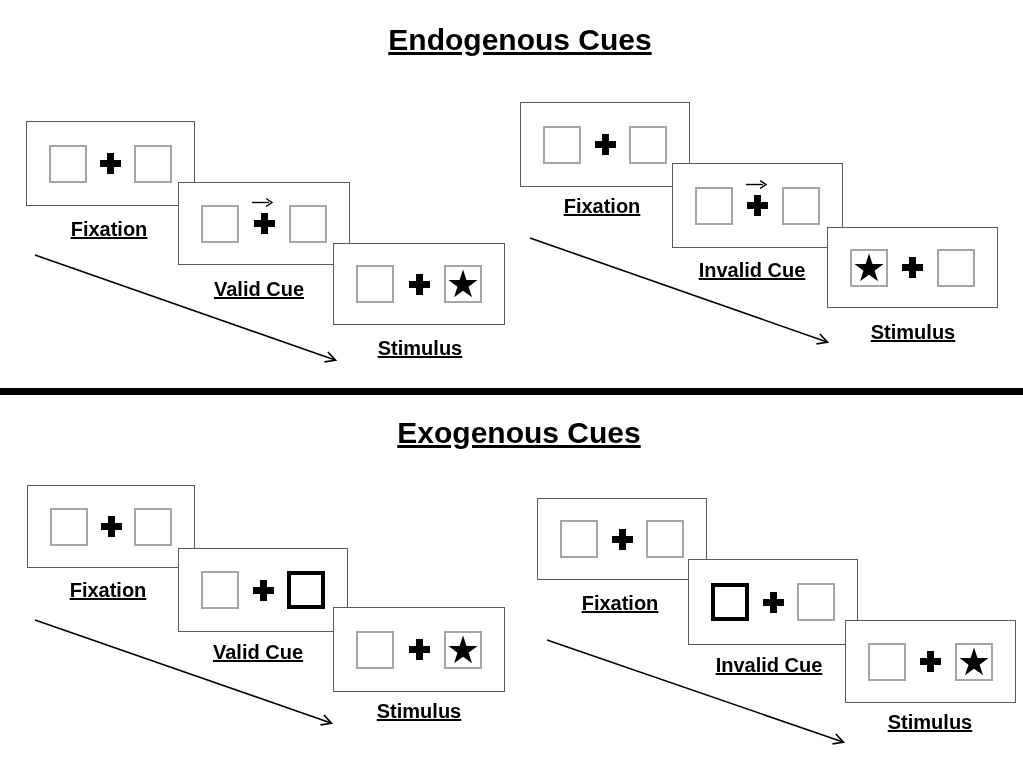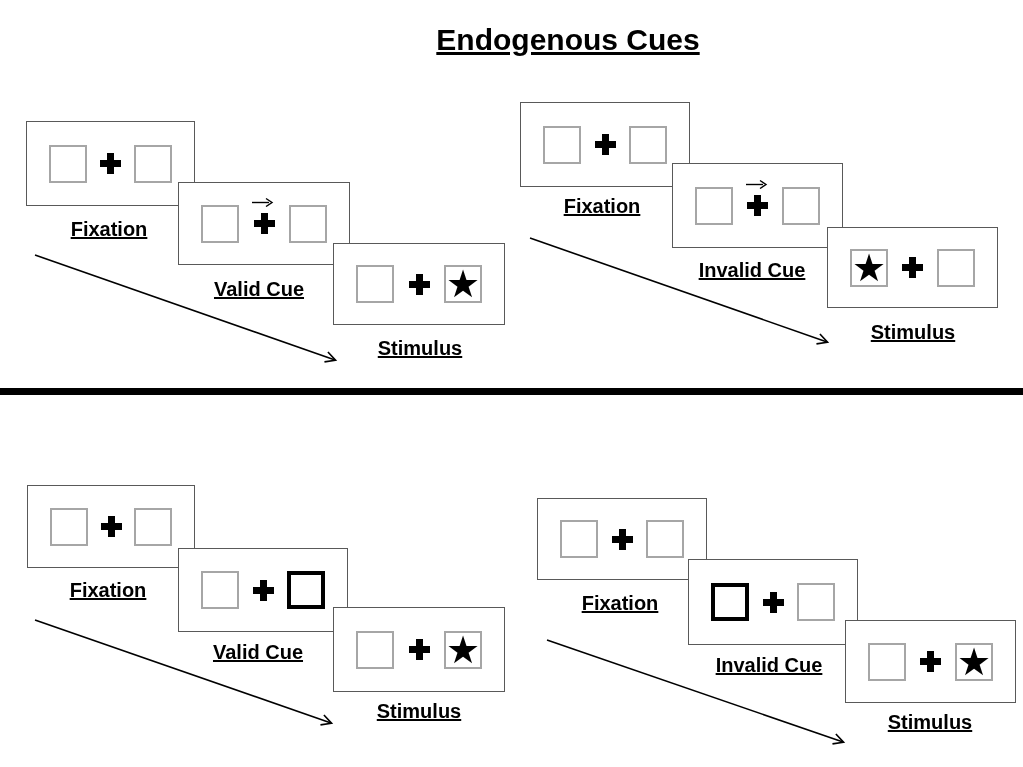--- a/index.html
+++ b/index.html
@@ -4,21 +4,20 @@
 <style>
   html,body { margin:0; padding:0; background:#ffffff; }
   .slide {
     position:relative; width:1023px; height:767px; background:#ffffff;
     font-family:"Liberation Sans", sans-serif; color:#000; overflow:hidden;
   }
   .title {
     position:absolute; transform:translateX(-50%);
     font-size:30px; font-weight:bold; text-decoration:underline;
     white-space:nowrap;
-    margin-left:48px;
   }
   .divider { position:absolute; left:0; top:388px; width:1023px; height:7px; background:#000; }
   .panel {
     position:absolute; background:#fff; border:1px solid #595959;
     box-sizing:border-box; display:flex; align-items:center;
     justify-content:space-between; padding:0 22px;
   }
   .z1{ z-index:1 } .z2{ z-index:2 } .z3{ z-index:3 }
   .sq {
     width:38px; height:38px; box-sizing:border-box;
@@ -46,20 +45,21 @@
   <svg width="0" height="0" style="position:absolute">
     <defs>
       <marker id="ah" viewBox="0 0 12 12" refX="9" refY="6" markerWidth="14" markerHeight="14" orient="auto" markerUnits="userSpaceOnUse">
         <path d="M1,1.5 L9.5,6 L1,10.5" fill="none" stroke="#000" stroke-width="1.4"></path>
       </marker>
     </defs>
   </svg>
 
   <div class="title" style="left:520px; top:23px">Endogenous Cues</div>
   <div class="divider"></div>
+  <div class="title" style="left:519px; top:416px">Exogenous Cues</div>
 
   <svg class="tarrow" style="left:30px; top:248px" width="312" height="118" viewBox="0 0 312 118">
     <line x1="5" y1="7" x2="305" y2="112" stroke="#000" stroke-width="1.6" marker-end="url(#ah)"></line>
   </svg>
 
   <div class="panel z1" style="left:26px; top:121px; width:169px; height:85px">
     <div class="sq"></div>
     <div class="mid">
         <span class="cross"></span>
       </div>

